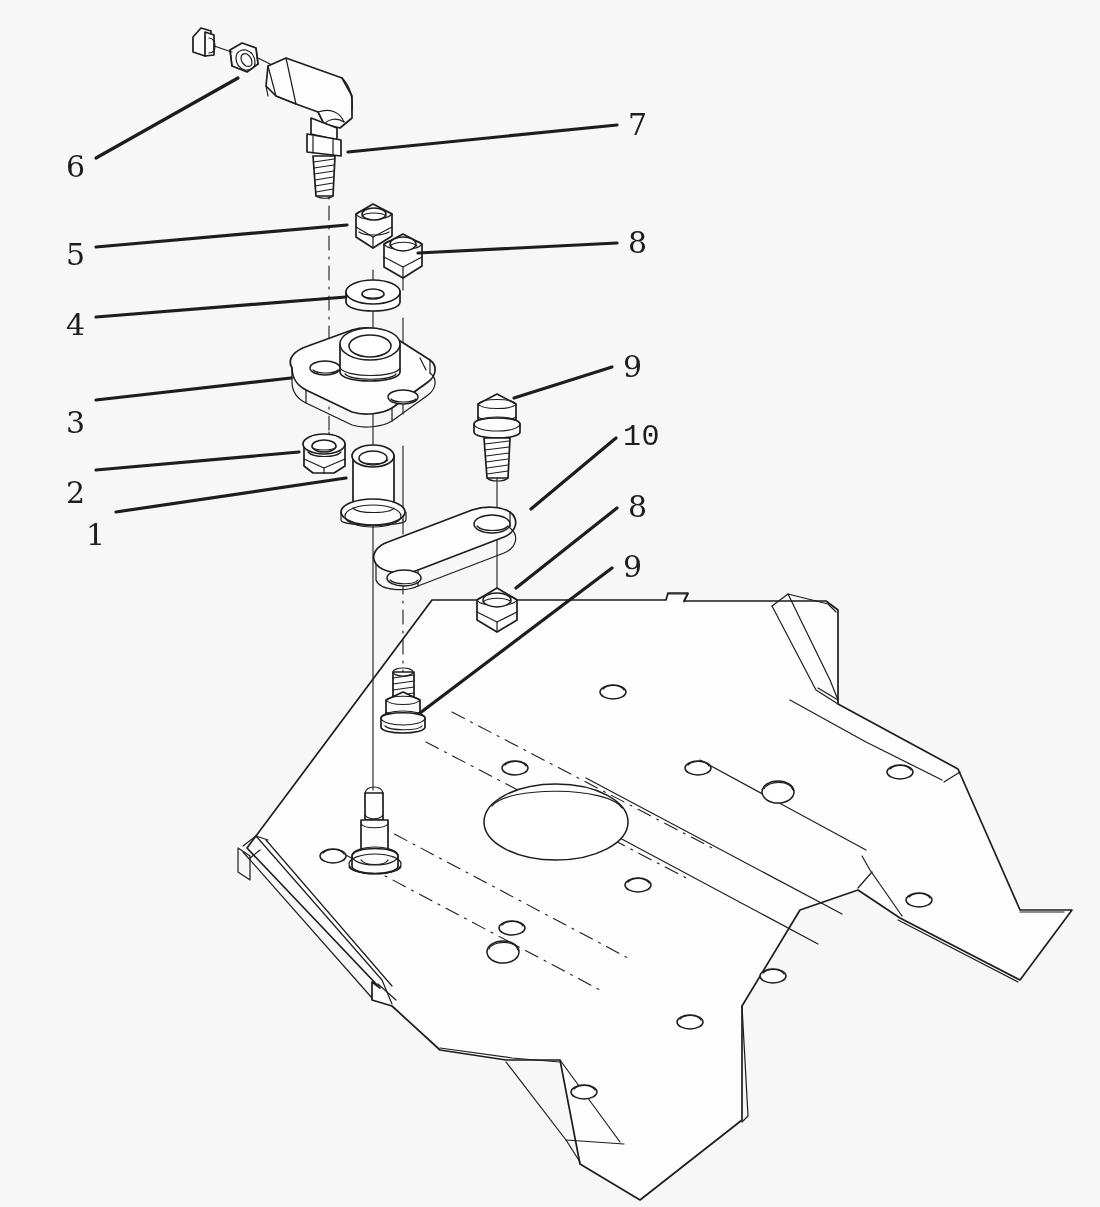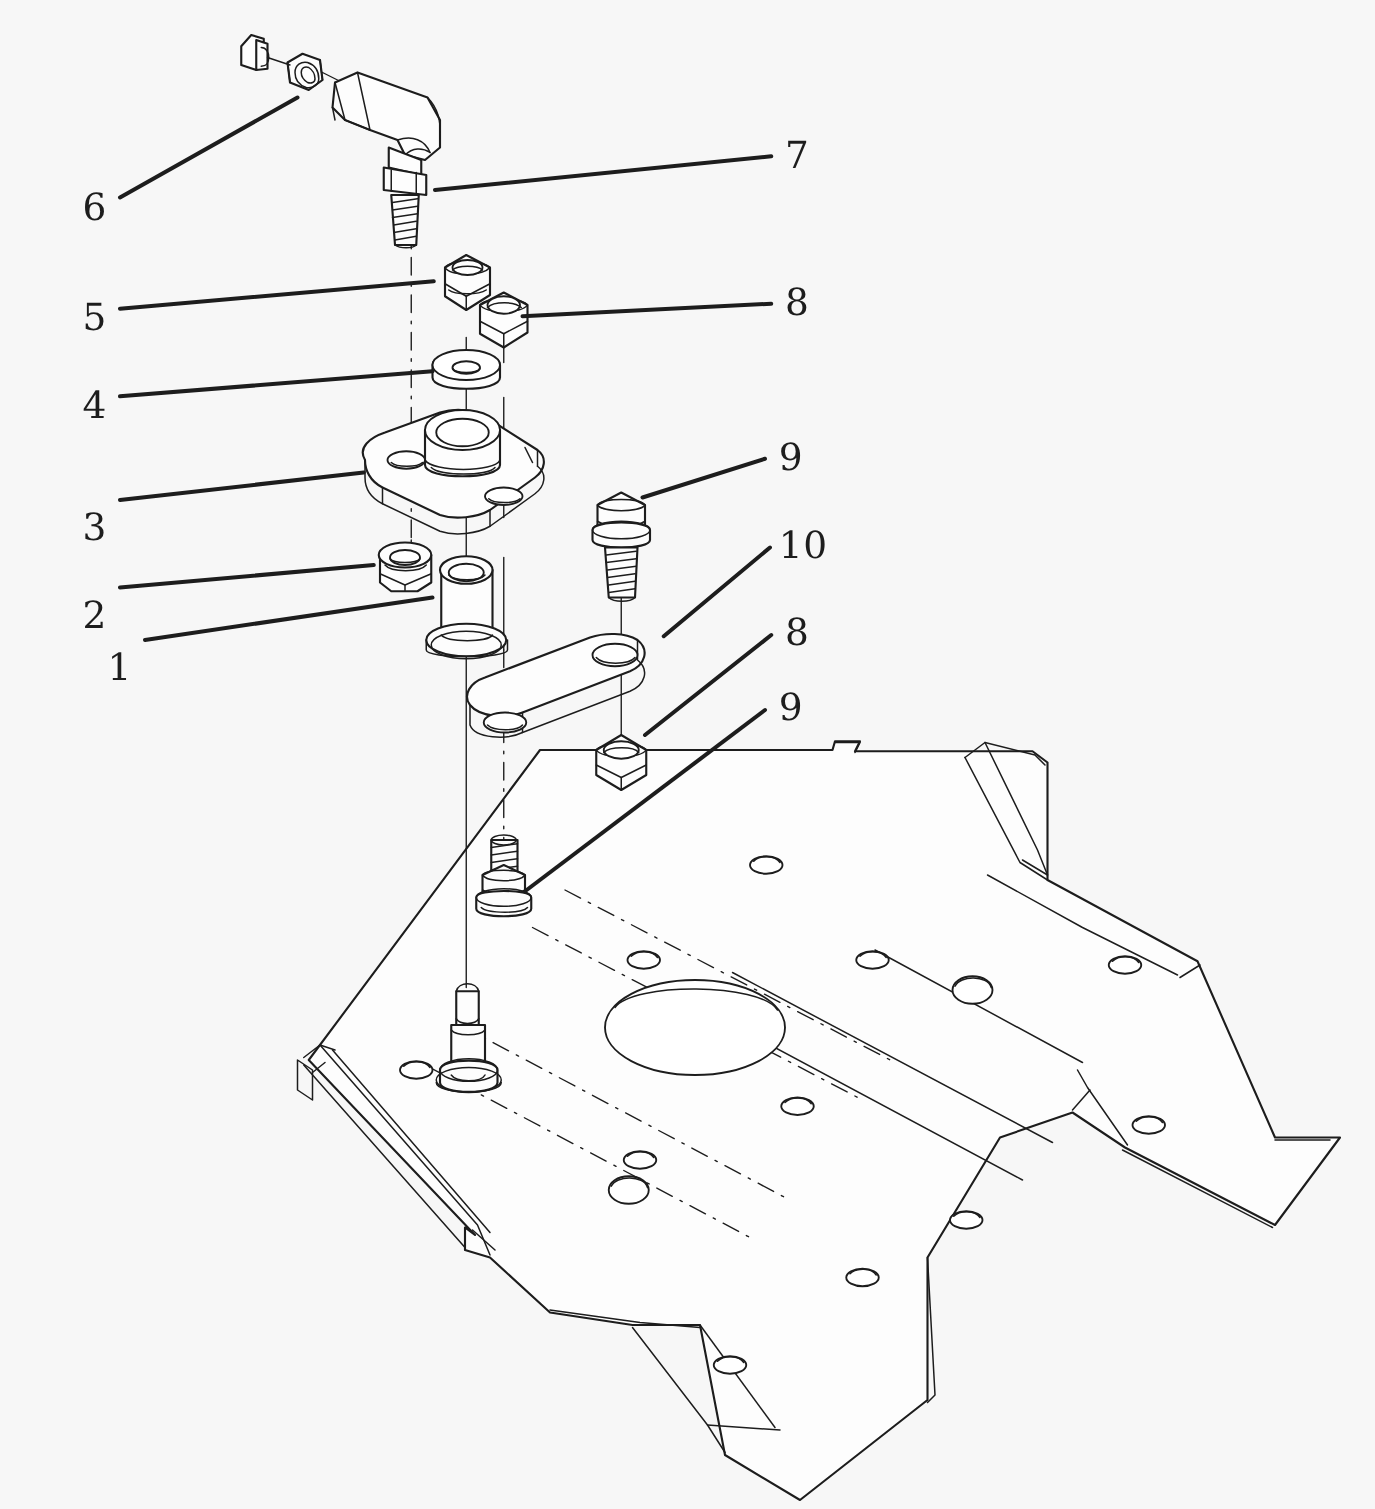--- a/index.html
+++ b/index.html
@@ -382,20 +382,20 @@
   </svg>
 
   <div id="labels">
       <div class="lbl" style="left: 66px; top: 152px;">6</div>
       <div class="lbl" style="left: 628px; top: 110px;">7</div>
       <div class="lbl" style="left: 66px; top: 240px;">5</div>
       <div class="lbl" style="left: 628px; top: 228px;">8</div>
       <div class="lbl" style="left: 66px; top: 310px;">4</div>
       <div class="lbl" style="left: 623px; top: 352px;">9</div>
       <div class="lbl" style="left: 66px; top: 408px;">3</div>
-      <div class="lbl" style="left: 623px; top: 422px;">10</div>
+      <div class="lbl" style="left: 623px; top: 422px; font-family: Liberation Mono, monospace;">10</div>
       <div class="lbl" style="left: 66px; top: 478px;">2</div>
       <div class="lbl" style="left: 628px; top: 492px;">8</div>
       <div class="lbl" style="left: 86px; top: 520px;">1</div>
       <div class="lbl" style="left: 623px; top: 552px;">9</div>
     </div>
 
 </div>
 
 </body></html>

